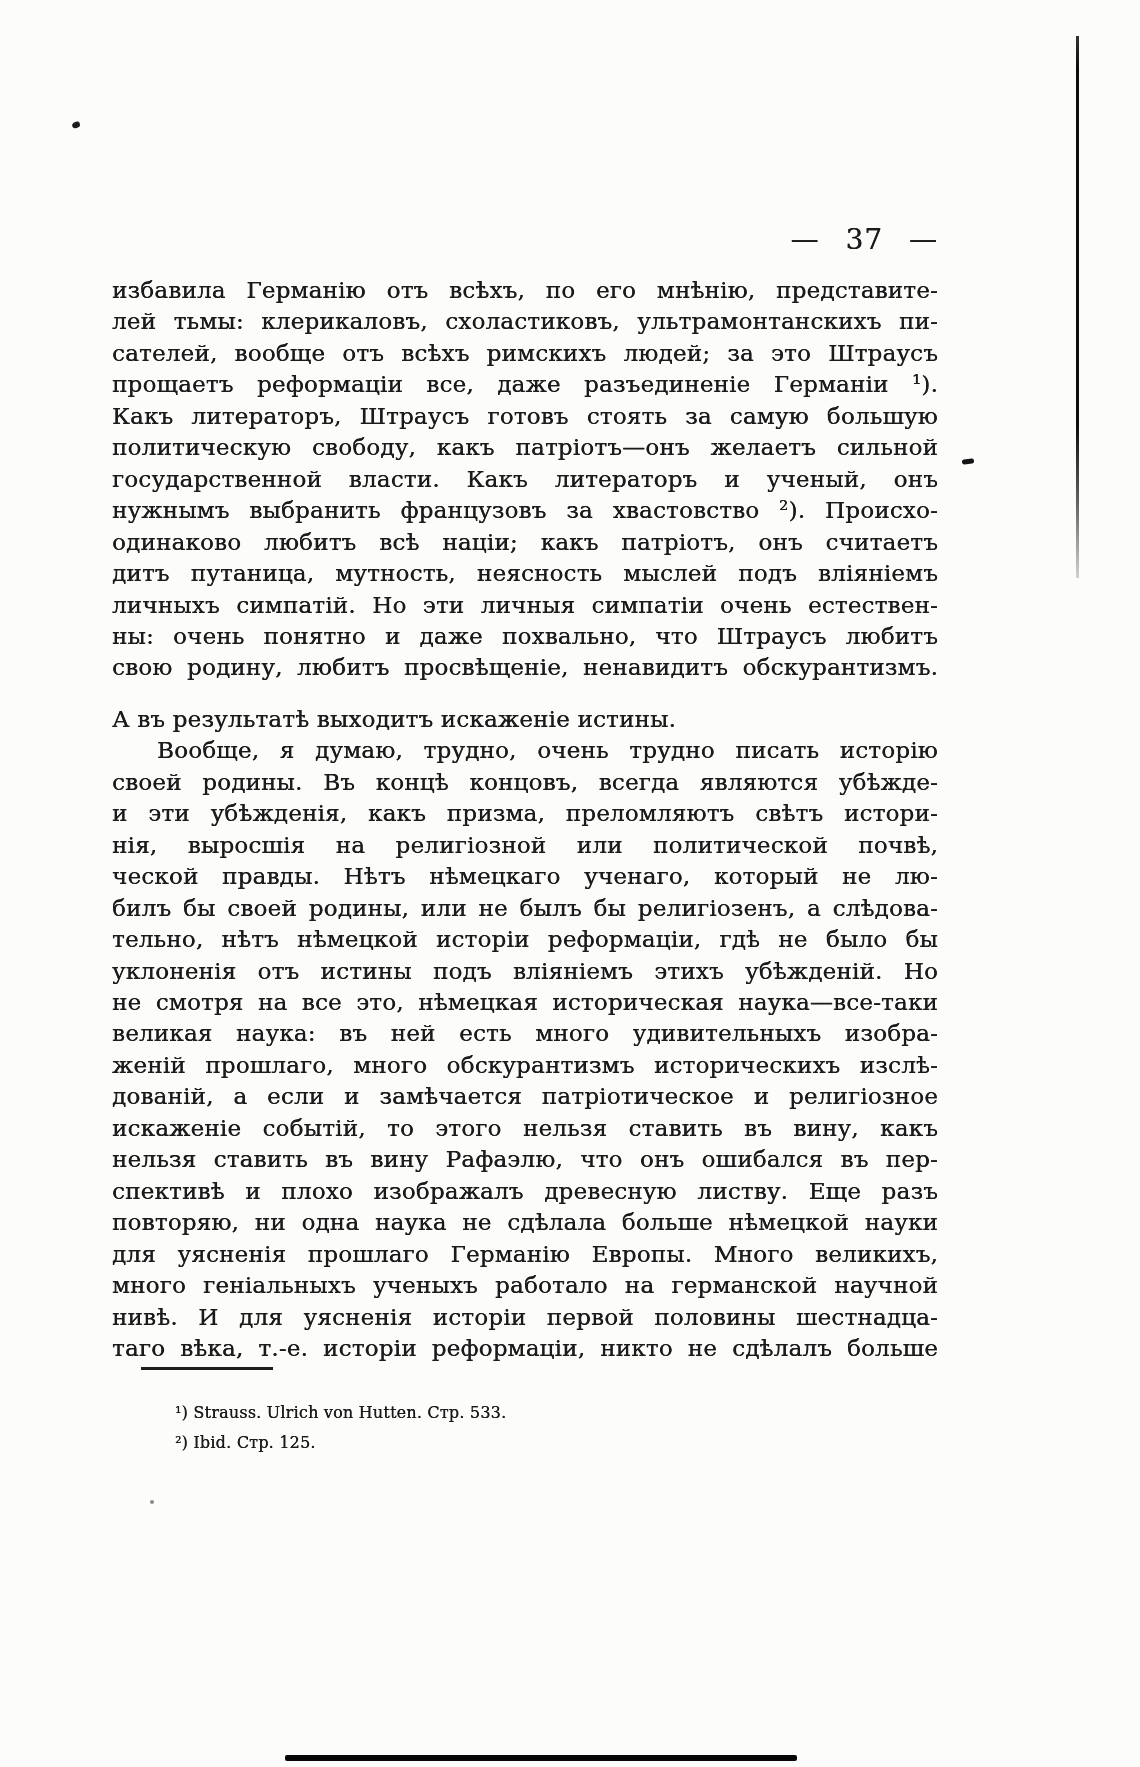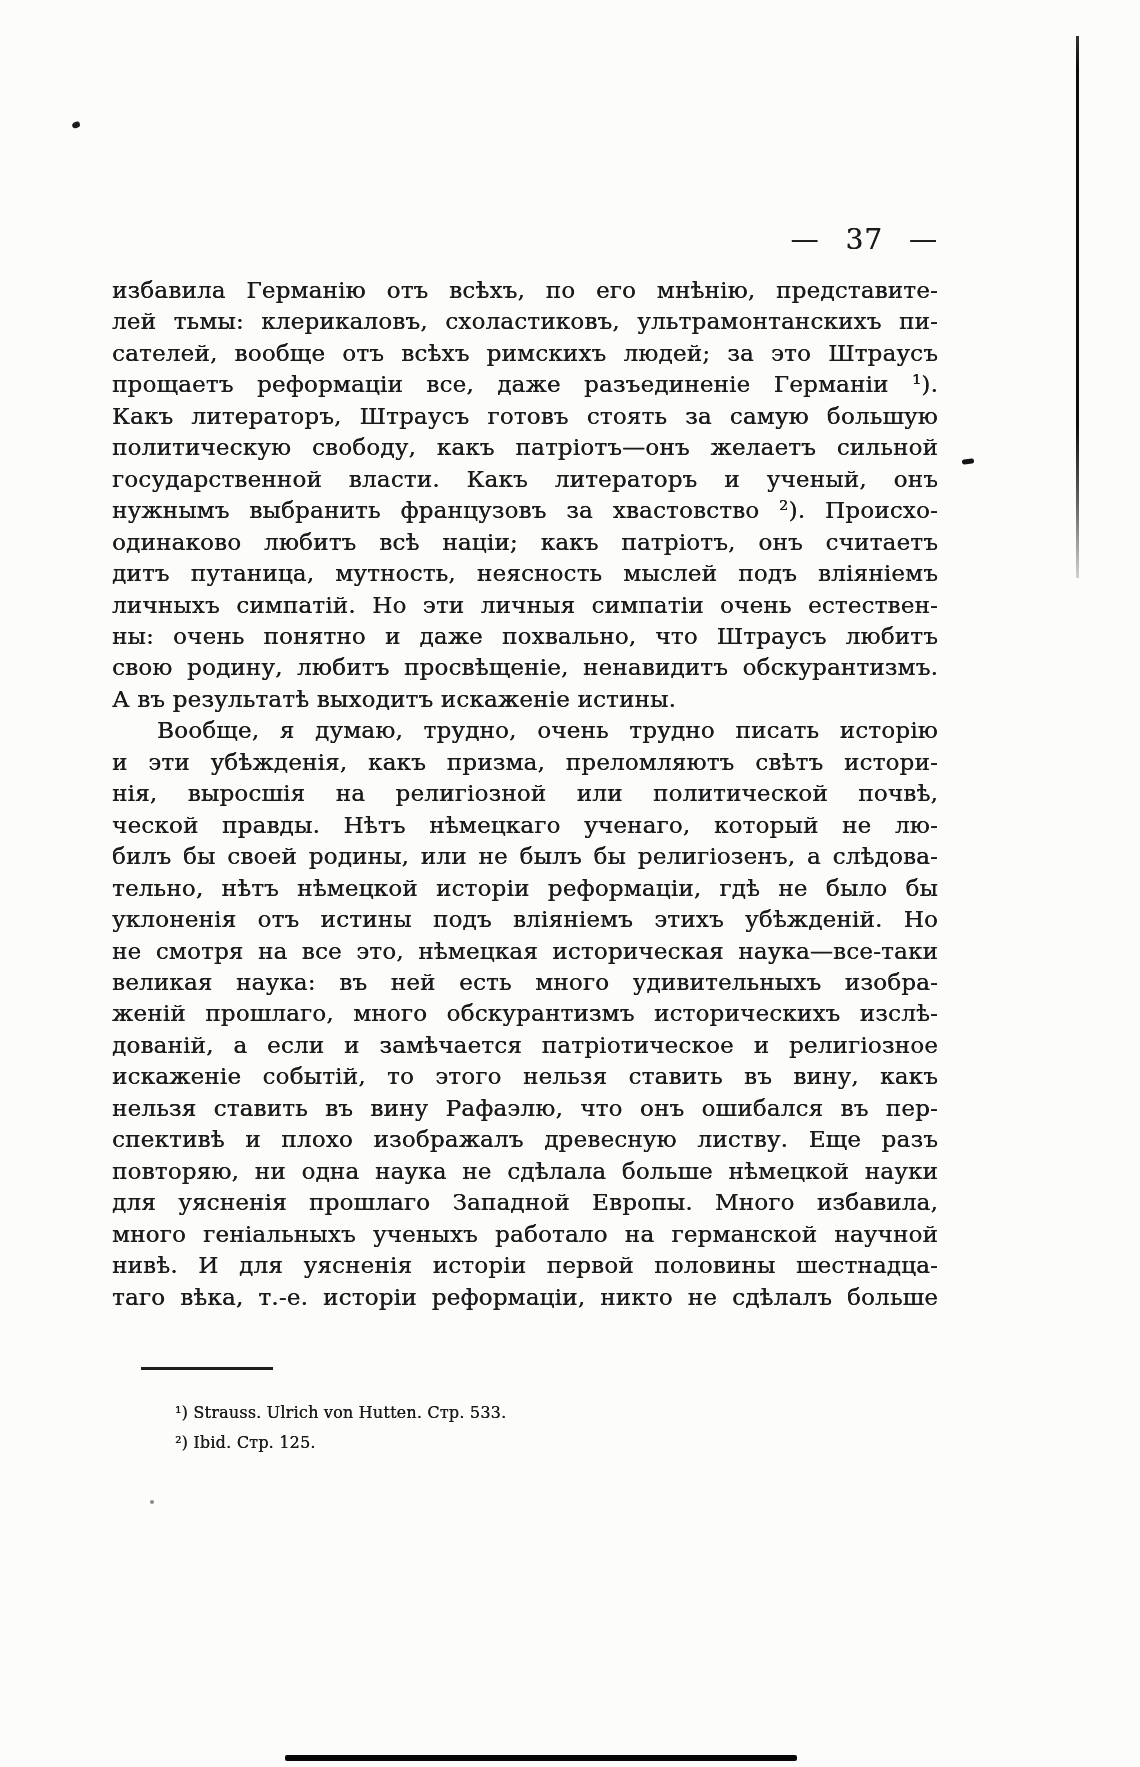--- a/index.html
+++ b/index.html
@@ -29,21 +29,21 @@
     position: absolute;
     left: 112px;
     top: 275px;
     width: 826px;
     font-size: 23px;
     line-height: 31.45px;
     letter-spacing: 0.2px;
     text-shadow: 0.3px 0 0 currentColor;
   }
   .line { text-align: justify; text-align-last: justify; }
-  .line.no-justify { text-align-last: left; }
+  .line.no-justify { text-align-last: left; margin-top: 20px; }
   .line.indent { text-indent: 45px; }
   .fnrule {
     position: absolute;
     left: 141px;
     top: 1367px;
     width: 132px;
     height: 3px;
     background: #1e1e1e;
   }
   .footnotes {
@@ -143,20 +143,21 @@
       <div class="line">личныхъ симпатій. Но эти личныя симпатіи очень естествен-</div>
 
       <div class="line">ны: очень понятно и даже похвально, что Штраусъ любитъ</div>
 
       <div class="line">свою родину, любитъ просвѣщеніе, ненавидитъ обскурантизмъ.</div>
 
       <div class="line no-justify">А въ результатѣ выходитъ искаженіе истины.</div>
 
       <div class="line indent">Вообще, я думаю, трудно, очень трудно писать исторію</div>
 
+      <div class="line">своей родины. Въ концѣ концовъ, всегда являются убѣжде-</div>
 
       <div class="line">и эти убѣжденія, какъ призма, преломляютъ свѣтъ истори-</div>
 
       <div class="line">нія, выросшія на религіозной или политической почвѣ,</div>
 
       <div class="line">ческой правды. Нѣтъ нѣмецкаго ученаго, который не лю-</div>
 
       <div class="line">билъ бы своей родины, или не былъ бы религіозенъ, а слѣдова-</div>
 
       <div class="line">тельно, нѣтъ нѣмецкой исторіи реформаціи, гдѣ не было бы</div>
@@ -172,21 +173,21 @@
       <div class="line">дованій, а если и замѣчается патріотическое и религіозное</div>
 
       <div class="line">искаженіе событій, то этого нельзя ставить въ вину, какъ</div>
 
       <div class="line">нельзя ставить въ вину Рафаэлю, что онъ ошибался въ пер-</div>
 
       <div class="line">спективѣ и плохо изображалъ древесную листву. Еще разъ</div>
 
       <div class="line">повторяю, ни одна наука не сдѣлала больше нѣмецкой науки</div>
 
-      <div class="line">для уясненія прошлаго Западной Европы. Много избавила,</div>
+      <div class="line">для уясненія прошлаго Германію Европы. Много великихъ,</div>
 
       <div class="line">много геніальныхъ ученыхъ работало на германской научной</div>
 
       <div class="line">нивѣ. И для уясненія исторіи первой половины шестнадца-</div>
 
       <div class="line">таго вѣка, т.-е. исторіи реформаціи, никто не сдѣлалъ больше</div>
     </div>
 
   <div class="fnrule"></div>
 

